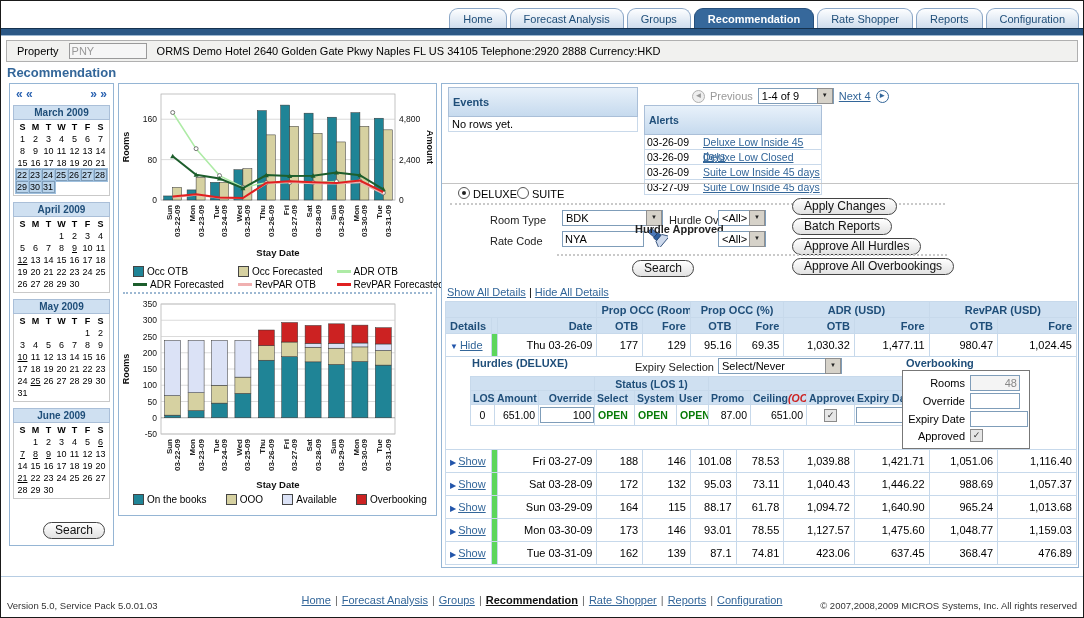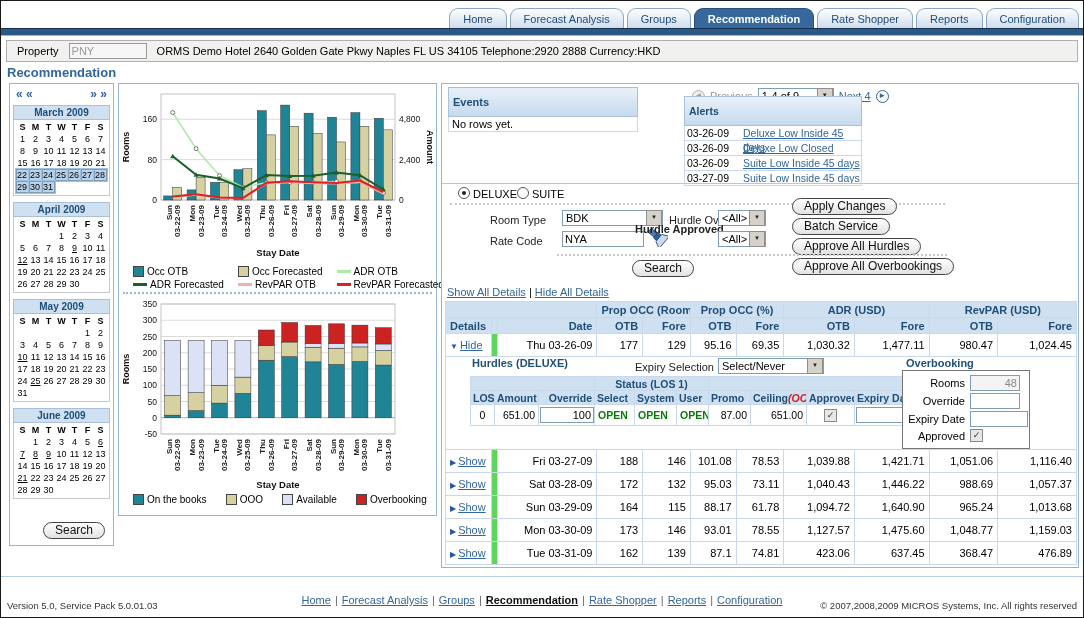--- a/index.html
+++ b/index.html
@@ -46,21 +46,21 @@
   #events-body{border:1px solid #c9d9ea;border-top:none;height:14px;line-height:14px;padding:0 3px;}
   #pagination{position:absolute;left:250px;top:4px;display:flex;align-items:center;gap:5px;}
   .circ{width:11px;height:11px;border-radius:50%;border:1px solid #b0b0b0;background:#eee;color:#999;font-size:8px;
         line-height:10px;text-align:center;display:inline-block;}
   .circ.blue{border-color:#336699;color:#336699;background:#fff;}
   .graytx{color:#999;}
   .link{color:#336699;text-decoration:underline;cursor:pointer;}
   .sel{display:inline-flex;align-items:center;border:1px solid #7f9db9;background:#fff;height:16px;box-sizing:border-box;}
   .sel .txt{padding:0 3px;flex:1;white-space:nowrap;overflow:hidden;}
   .sel .btn{width:14px;height:14px;background:#d6d2c9;border:1px solid #8f8f8f;font-size:6px;line-height:13px;text-align:center;color:#222;}
-  #alertsbox{position:absolute;left:202px;top:12px;width:178px;font-size:10.5px;margin-left:40px;}
+  #alertsbox{position:absolute;left:202px;top:21px;width:178px;font-size:10.5px;}
   #alertsbox .hdr{display:flex;}
   #alertsbox .hdr div:first-child{width:56px;}
   #alertsbox .hdr div{flex:1;}
   .alert-row{display:flex;border:1px solid #c9d9ea;border-top:none;height:14px;line-height:14px;}
   .alert-row .d{width:56px;padding-left:2px;}
   .alert-row .t{flex:1;}
   #hr1{position:absolute;left:0;right:0;top:99px;border-top:1px solid #c4c4c4;}
   #classrow{position:absolute;left:16px;top:103px;display:flex;align-items:center;}
   .radio{width:10px;height:10px;border-radius:50%;border:1px solid #555;background:#fff;display:inline-block;position:relative;margin-right:3px;vertical-align:-1px;}
   .radio.on::after{content:"";position:absolute;left:2.5px;top:2.5px;width:4px;height:4px;border-radius:50%;background:#222;}
@@ -581,21 +581,21 @@
       <span class="btn">▼</span>
     </span>
     <span class="flabel" style="left:193px;top:139px;font-weight:bold;">Hurdle Approved</span>
     <span class="sel fld" style="left:276px;top:147px;width:48px;">
       <span class="txt">&lt;All&gt;</span>
       <span class="btn">▼</span>
     </span>
 
     <div id="btncol">
         <span class="pill">Apply Changes</span>
-        <span class="pill">Batch Service</span>
+        <span class="pill">Batch Reports</span>
         <span class="pill">Approve All Hurdles</span>
         <span class="pill">Approve All Overbookings</span>
       </div>
     <div id="dot2" class="dotline"></div>
     <span id="search-main" class="pill">Search</span>
 
     <div id="showhide">
       <span class="link">Show All Details</span>
       <span> | </span>
       <span class="link">Hide All Details</span>
@@ -651,21 +651,21 @@
             <td class="num">980.47</td>
             <td class="num">1,024.45</td>
           </tr>
         </tbody>
       <tbody>
         <tr class="exp">
           <td colspan="11">
             <div class="exp-wrap">
               <span class="btxt" style="position:absolute;left:22px;top:0;">Hurdles (DELUXE)</span>
               <span class="flabel" style="left:185px;top:4px;">Expiry Selection</span>
-              <span class="sel" style="position:absolute;left:268px;top:1px;width:106px;">
+              <span class="sel" style="position:absolute;left:268px;top:1px;width:124px;">
                 <span class="txt">Select/Never</span>
                 <span class="btn">▼</span>
               </span>
 
               <table id="hurdletable">
                 <colgroup>
                   <col style="width:24px">
                     <col style="width:44px">
                     <col style="width:56px">
                     <col style="width:40px">

